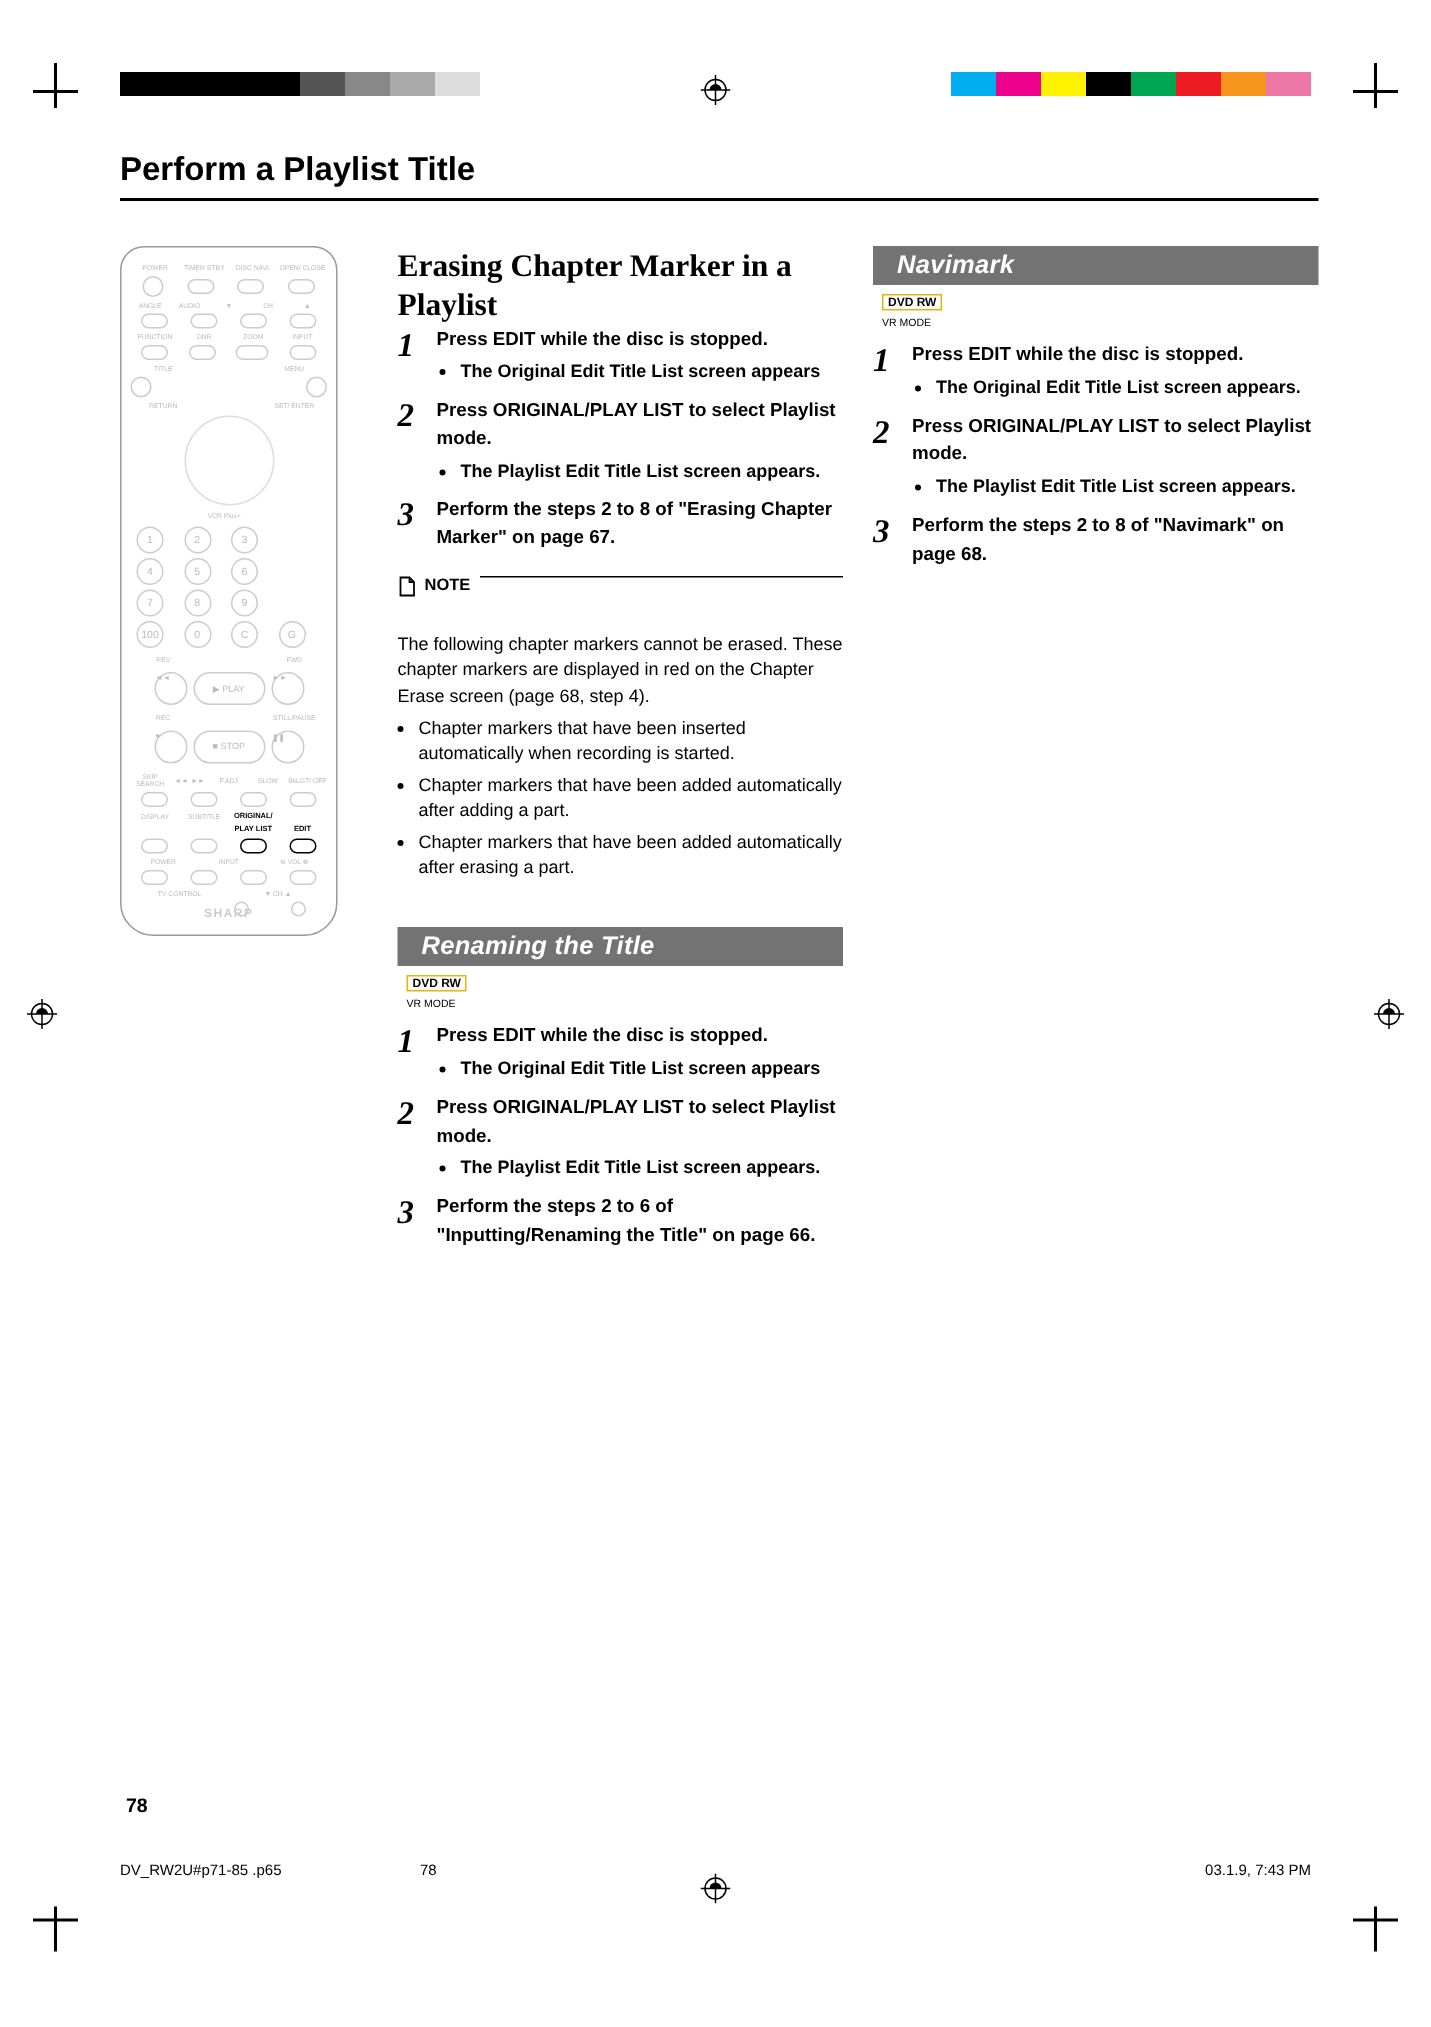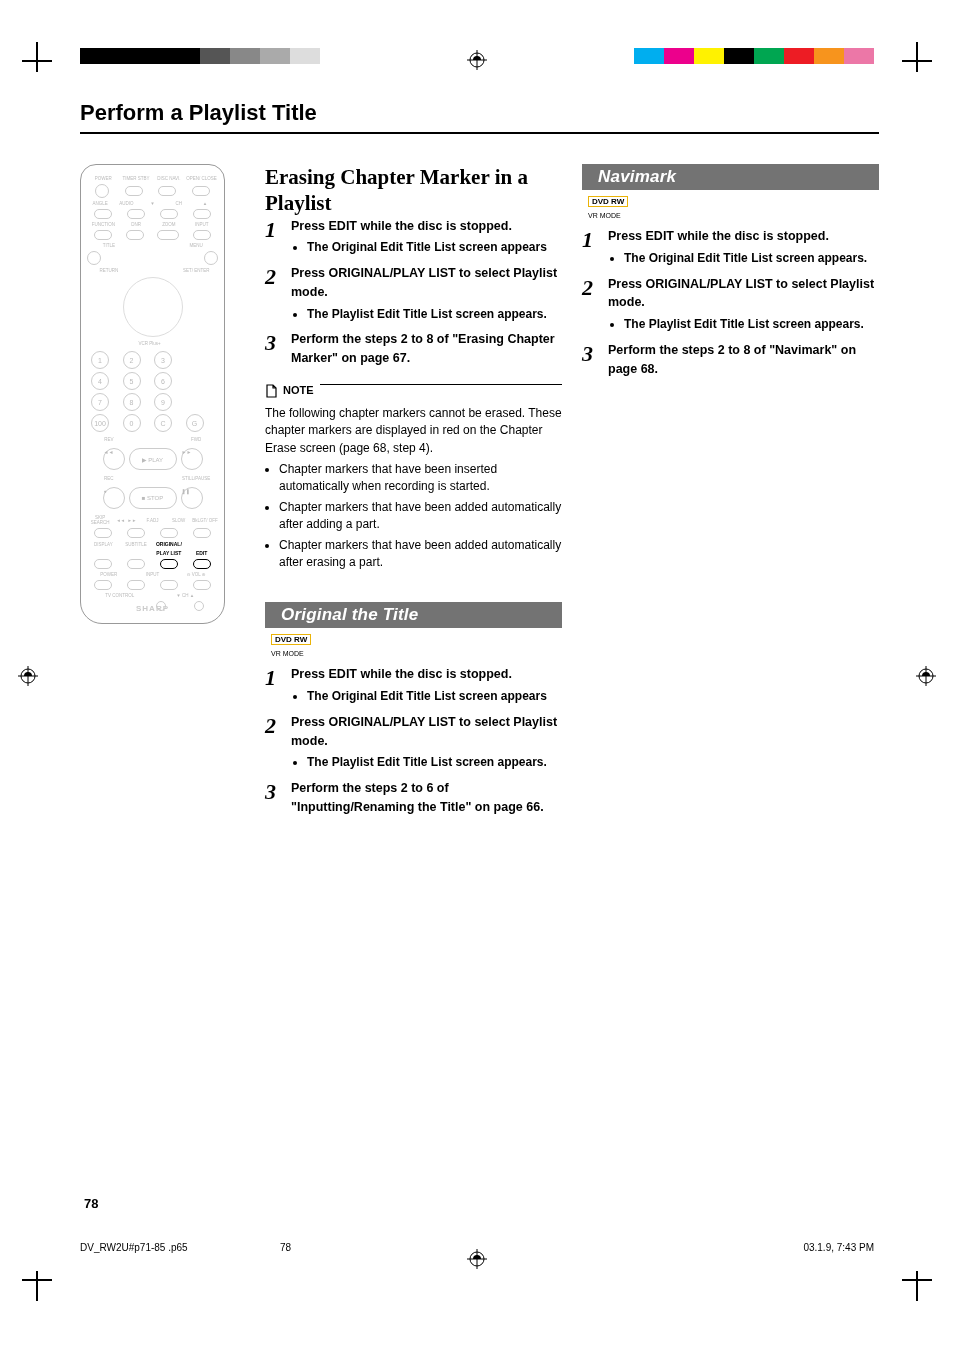--- a/index.html
+++ b/index.html
@@ -107,21 +107,21 @@
   }
   .step-body { flex: 1; font-size: 12.5px; line-height: 1.5; }
   .step-body .main-instr { font-weight: bold; margin-bottom: 2px;}
   .step-body .main-instr .kw { font-weight: 900; }
   .step-body ul { list-style: disc; padding-left: 16px; margin-top: 4px; font-weight: bold;}
   .step-body ul li { font-size: 12px; line-height:1.4;}
   .note-box { margin-top: 14px; }
   .note-header { display: flex; align-items: flex-start; gap: 6px; font-size: 11px; font-weight: bold; }
   .note-header .line { flex:1; height:1px; background:#000;}
   .note-icon { width:12px; height:14px; }
-  .note-body { font-size: 12px; line-height: 1.45; margin-top:7px;}
+  .note-body { font-size: 12px; line-height: 1.45; margin-top:23px;}
   .note-body ul{ list-style:disc; padding-left:14px; margin-top:4px;}
   .note-body ul li{ margin-bottom:3px;}
   .page-num { position:absolute; bottom:20px; left:4px; font-weight:bold; font-size:13px;}
   .footer{ position:absolute; bottom: 98px; left:80px; right:80px; display:flex; justify-content:space-between; font-size:10px; color:#000;}
   .footer .mid{position:absolute; left:200px;}
 </style>
 </head>
 <body>
 
 <div class="crop-marks">
@@ -384,21 +384,21 @@
           <span>The following chapter markers cannot be erased. These chapter markers are displayed in red on the Chapter Erase screen (page 68, step 4).</span>
           <ul>
             <li>Chapter markers that have been inserted automatically when recording is started.</li>
             <li>Chapter markers that have been added automatically after adding a part.</li>
             <li>Chapter markers that have been added automatically after erasing a part.</li>
           </ul>
         </div>
       </div>
 
       <div style="height:28px"></div>
-      <div class="section-h2">Original the Title</div>
+      <div class="section-h2">Renaming the Title</div>
       <div class="badge-row">
         <span class="badge">DVD RW</span>
         <span class="badge-sub">VR MODE</span>
       </div>
 
       <div class="step">
         <div class="step-num">1</div>
         <div class="step-body">
           <div class="main-instr"><span>Press </span><span class="kw">EDIT</span><span> while the disc is stopped.</span></div>
           <ul>

